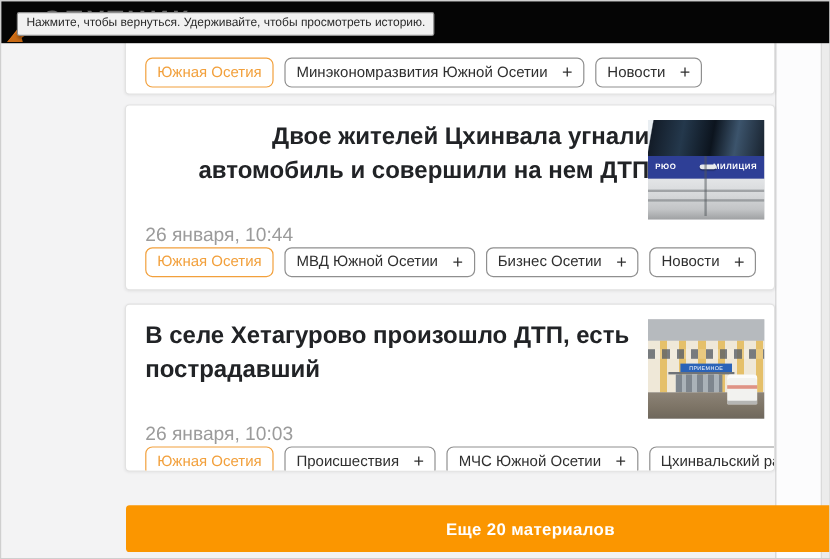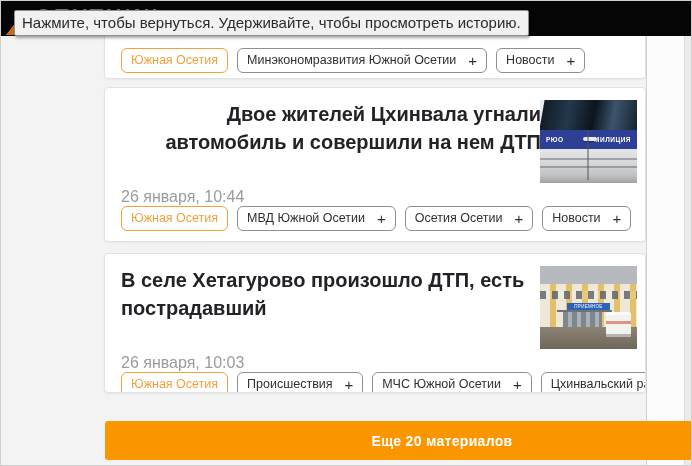--- a/index.html
+++ b/index.html
@@ -9,21 +9,21 @@
   
   .right-rail{ position:absolute; left:645px; top:35px; width:47px; height:431px; background:#fcfcfd; border-left:1px solid #d2d2d2; }
   .scrollbar{ position:absolute; right:0; top:35px; width:7px; height:431px; background:#ececec; border-left:1px solid #dadada; }
 
   
   .site-header{ position:absolute; left:0; top:0; width:692px; height:35px; background:#050505; z-index:10; }
   .logo-flame{ position:absolute; left:4px; top:9px; z-index:1; }
   .logo-text{ position:absolute; left:34px; top:3px; font-size:22px; font-weight:bold; letter-spacing:3px; color:#6e6e6e; z-index:1; }
 
   
-  .tooltip{ position:absolute; left:13px; top:9px; z-index:20; background:#f1f1f1; border:1px solid #8f8f8f; border-radius:2px; padding:3px 7px 4px; font-size:15px; color:#2b2b2b; white-space:nowrap; box-shadow:1px 2px 3px rgba(0,0,0,.35); }
+  .tooltip{ position:absolute; left:13px; top:9px; z-index:20; background:#f1f1f1; border:1px solid #8f8f8f; border-radius:2px; padding:3px 7px 4px; font-size:10px; color:#2b2b2b; white-space:nowrap; box-shadow:1px 2px 3px rgba(0,0,0,.35); }
 
   
   .card{ position:absolute; left:103px; width:542px; background:#fff; border:1px solid #e2e2e2; border-radius:4px; box-shadow:0 1px 2px rgba(0,0,0,.05); overflow:hidden; }
   .card-body{ position:relative; width:100%; height:100%; }
   .headline{ position:absolute; left:16px; top:12px; width:420px; font-size:20px; line-height:28px; font-weight:bold; color:#212326; cursor:pointer; }
   .date{ position:absolute; left:16px; top:100px; font-size:16px; color:#9b9b9b; }
   .tags{ position:absolute; left:16px; display:flex; gap:9px; white-space:nowrap; }
   .tag{ height:25px; line-height:23px; padding:0 9px; border:1px solid #8f8f8f; border-radius:6px; font-size:12.5px; color:#2f2f2f; background:#fff; display:flex; align-items:center; cursor:pointer; }
   .tag .plus{ margin-left:12px; font-size:15px; color:#2f2f2f; }
   .tag.primary{ border-color:#f2a03c; color:#f2a03c; }
@@ -98,21 +98,21 @@
       <div class="date">26 января, 10:44</div>
       <div class="tags" style="top:118px;">
         <div class="tag primary">
             <span>Южная Осетия</span>
           </div>
         <div class="tag">
             <span>МВД Южной Осетии</span>
             <span class="plus">+</span>
           </div>
         <div class="tag">
-            <span>Осетия Осетии</span>
+            <span>Бизнес Осетии</span>
             <span class="plus">+</span>
           </div>
         <div class="tag">
             <span>Новости</span>
             <span class="plus">+</span>
           </div>
       </div>
     </div>
   </div>
 

